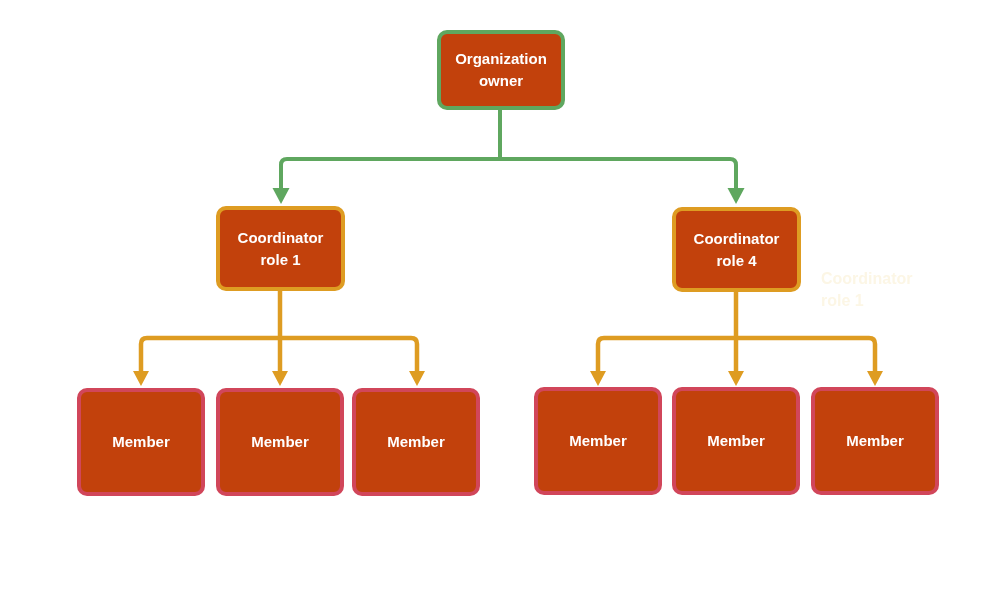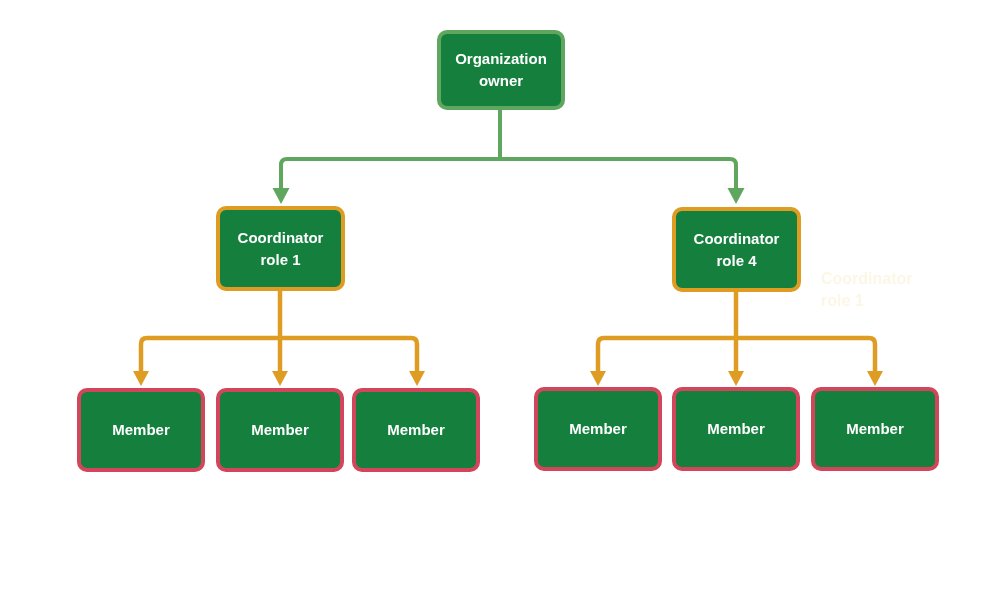--- a/index.html
+++ b/index.html
@@ -18,21 +18,21 @@
   .connector-layer {
     position: absolute;
     left: 0;
     top: 0;
     width: 1000px;
     height: 600px;
   }
   .node {
     position: absolute;
     box-sizing: border-box;
-    background: #15803d;
+    background: #c2410c;
     color: #ffffff;
     border-radius: 10px;
     display: flex;
     flex-direction: column;
     align-items: center;
     justify-content: center;
     text-align: center;
     font-weight: bold;
     font-size: 15px;
     line-height: 22px;
@@ -42,21 +42,21 @@
     width: 128px; height: 80px;
     border: 4px solid #5fa75f;
   }
   .node-coordinator {
     width: 129px; height: 85px;
     border: 4px solid #de9c22;
   }
   .node-coordinator-1 { left: 216px; top: 206px; }
   .node-coordinator-2 { left: 672px; top: 207px; }
   .node-member {
-    width: 128px; height: 84px;
+    width: 128px; height: 108px;
     top: 388px;
     border: 4px solid #d1465a;
   }
   .member-l1 { left: 77px; }
   .member-l2 { left: 216px; }
   .member-l3 { left: 352px; }
   .member-r1 { left: 534px; top: 387px; }
   .member-r2 { left: 672px; top: 387px; }
   .member-r3 { left: 811px; top: 387px; }
   .ghost-label {

